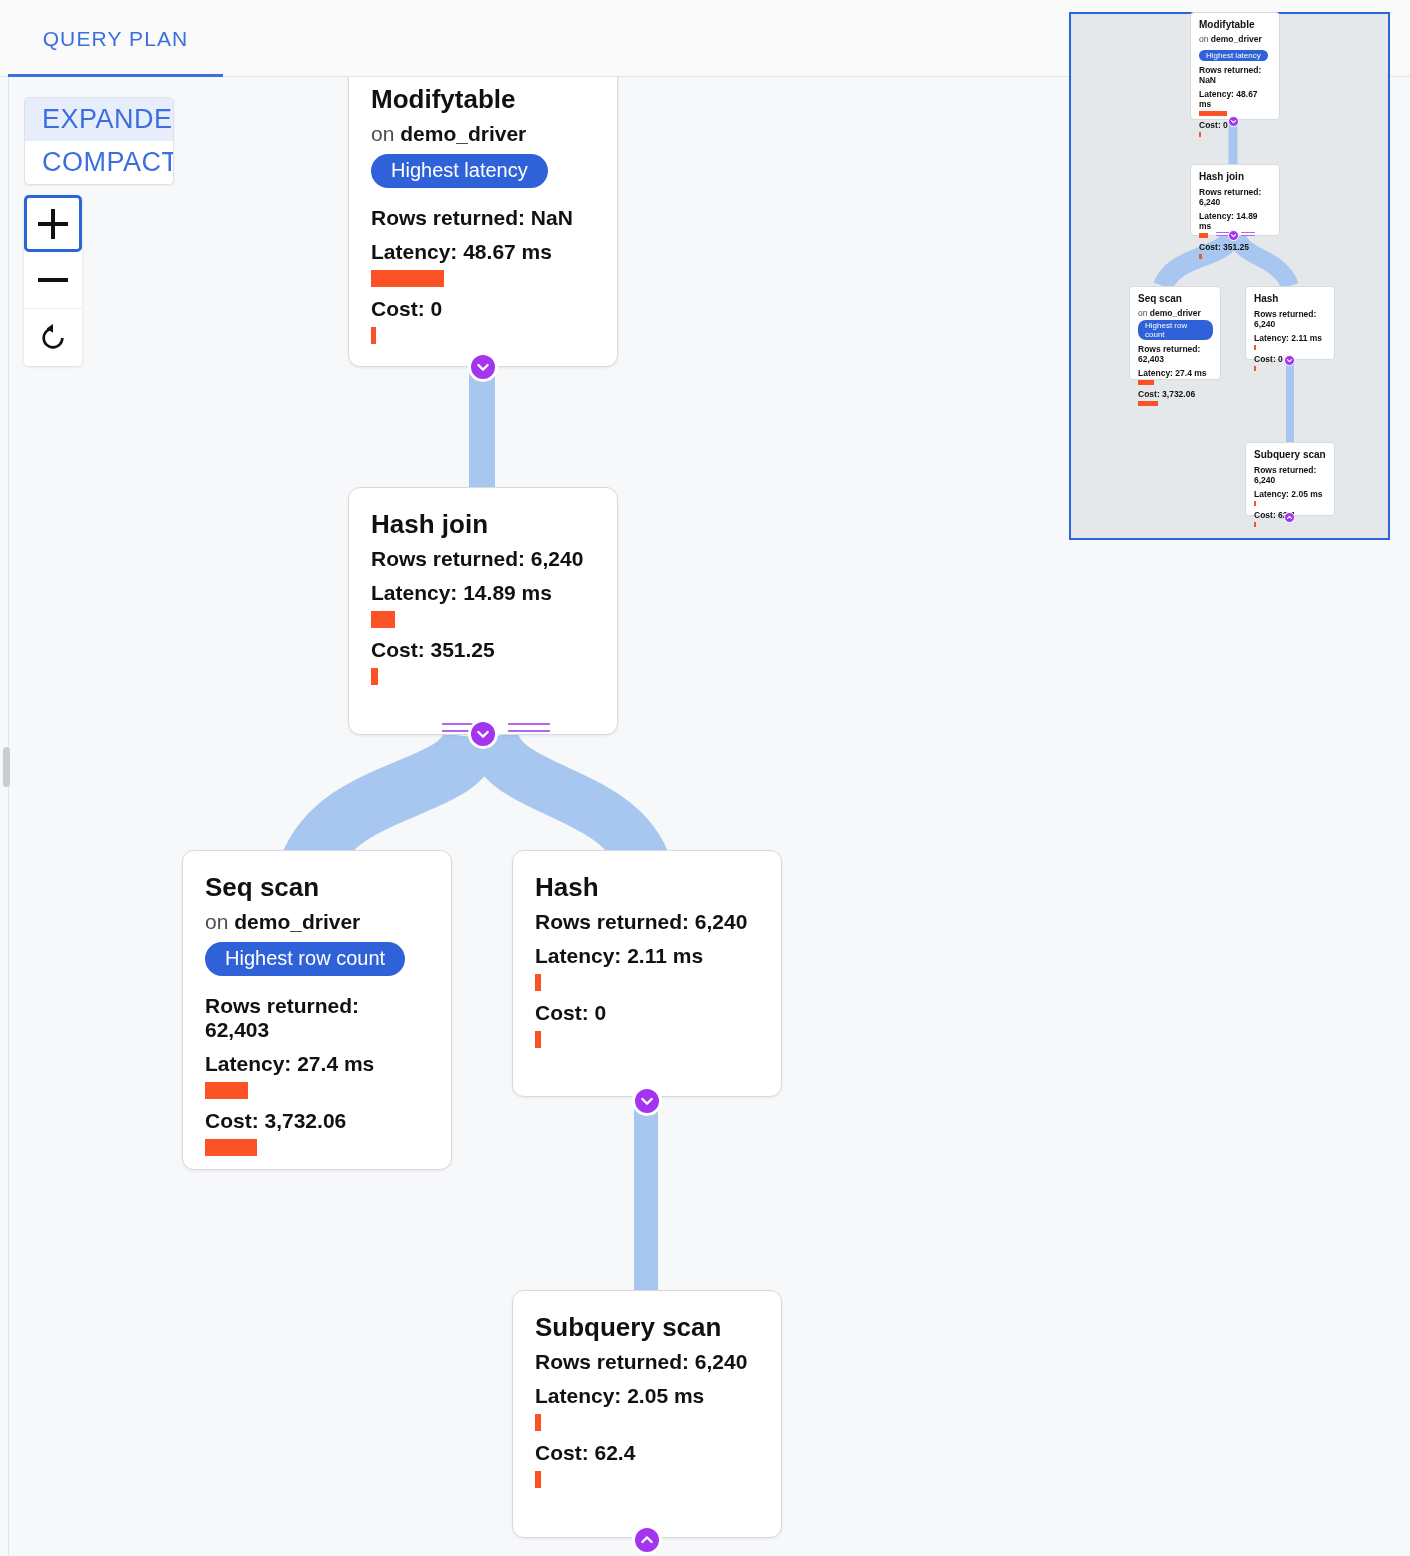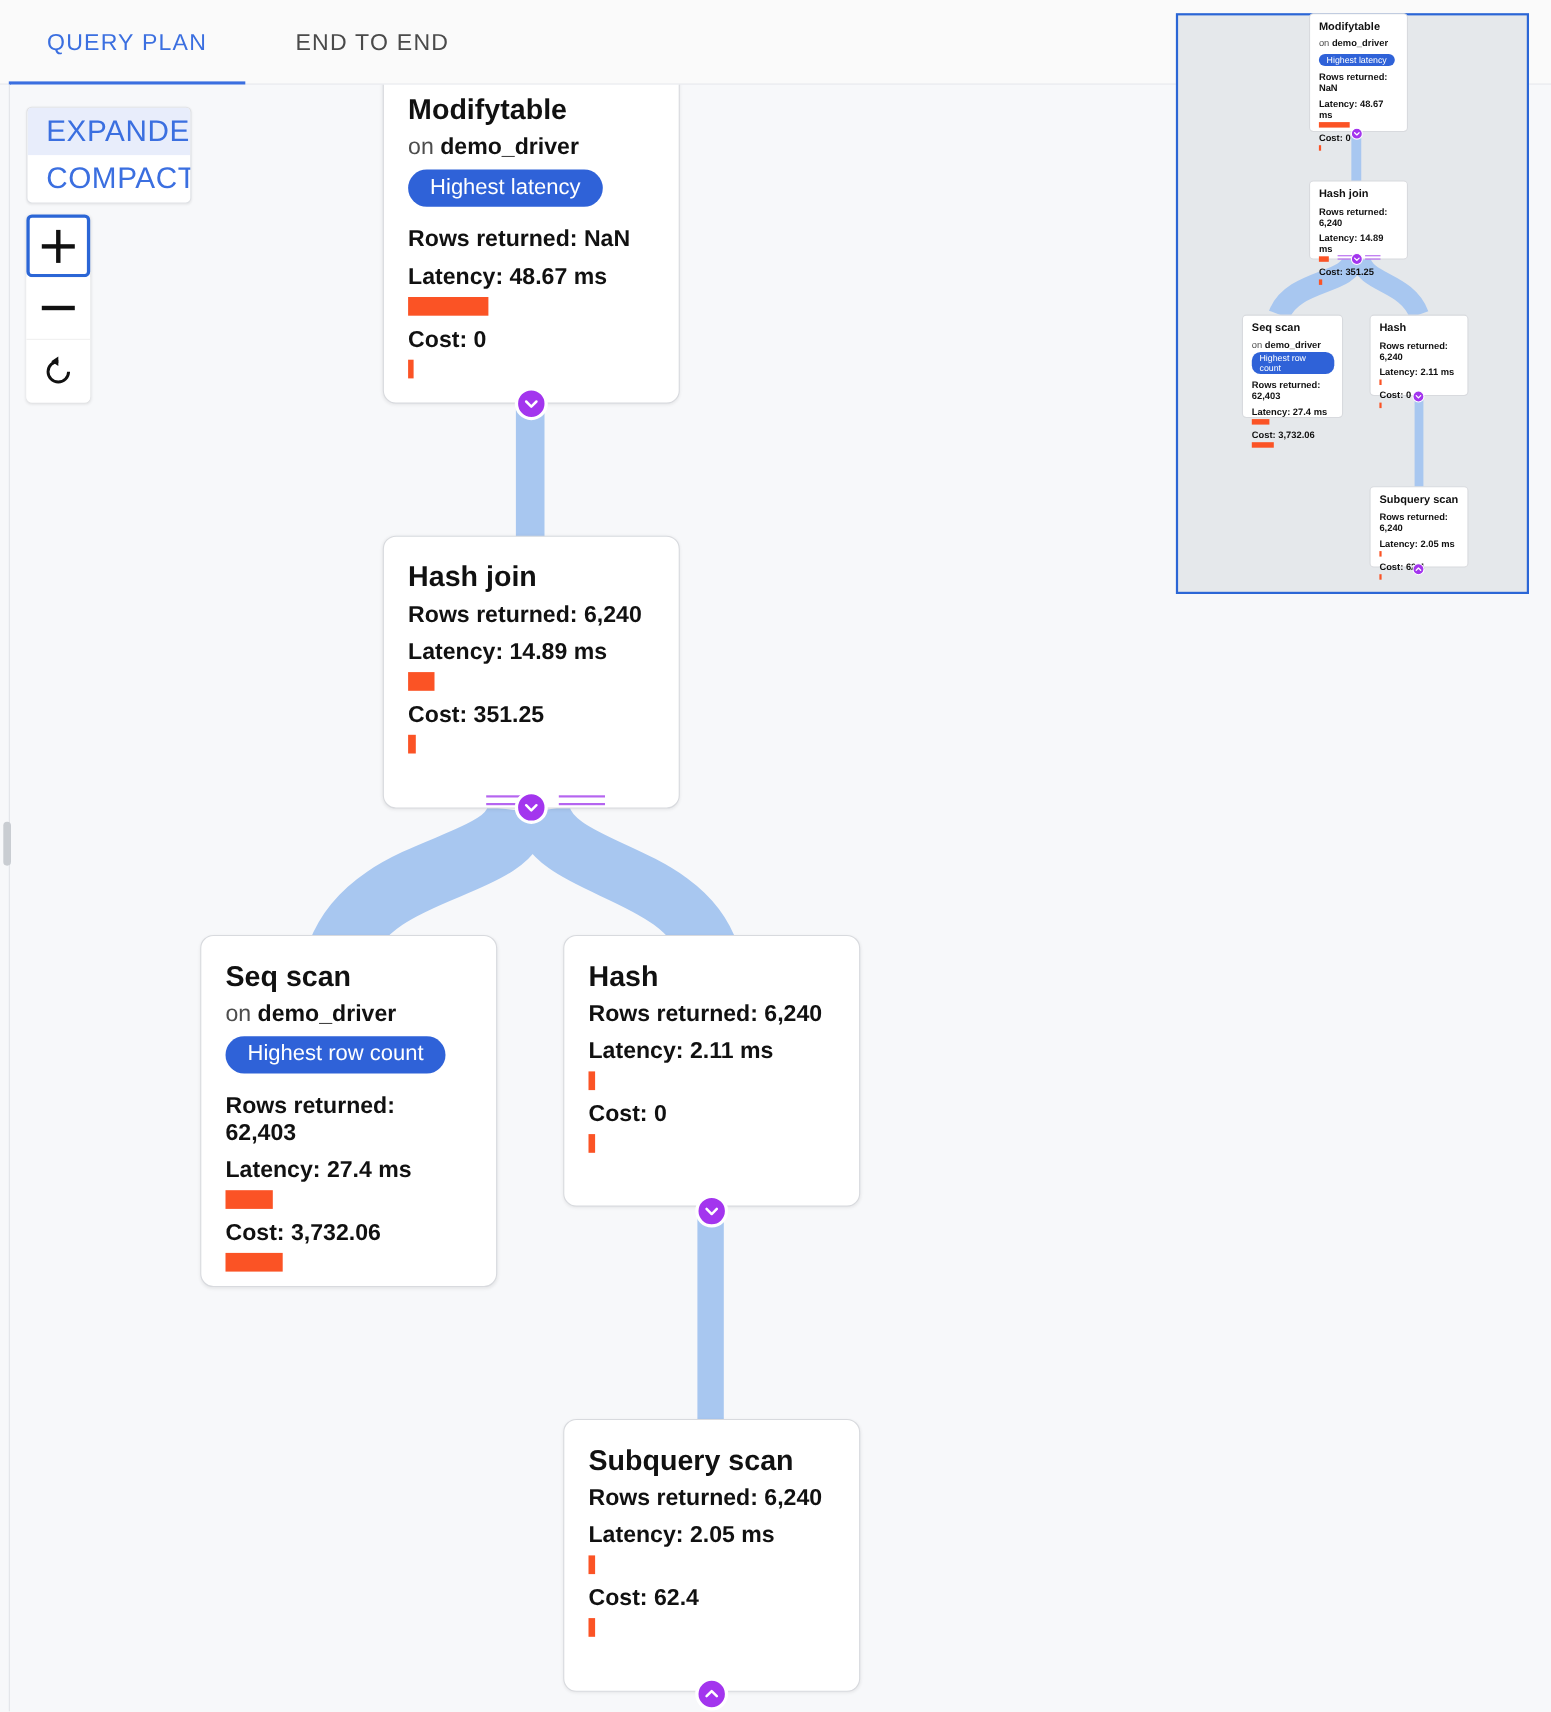--- a/index.html
+++ b/index.html
@@ -214,23 +214,20 @@
 </style>
 </head>
 <body>
 
 <div id="root">
 
   <div class="tabbar">
     <div class="tab active" id="tab-query">
       <span>QUERY PLAN</span>
     </div>
-    <div class="tab" id="tab-e2e">
-      <span>END TO END</span>
-    </div>
   </div>
 
   <div class="splitter">
     <div class="splitter-handle"></div>
   </div>
 
   <div class="canvas">
 
     <svg class="edges" viewBox="0 0 1400 1479">
 

